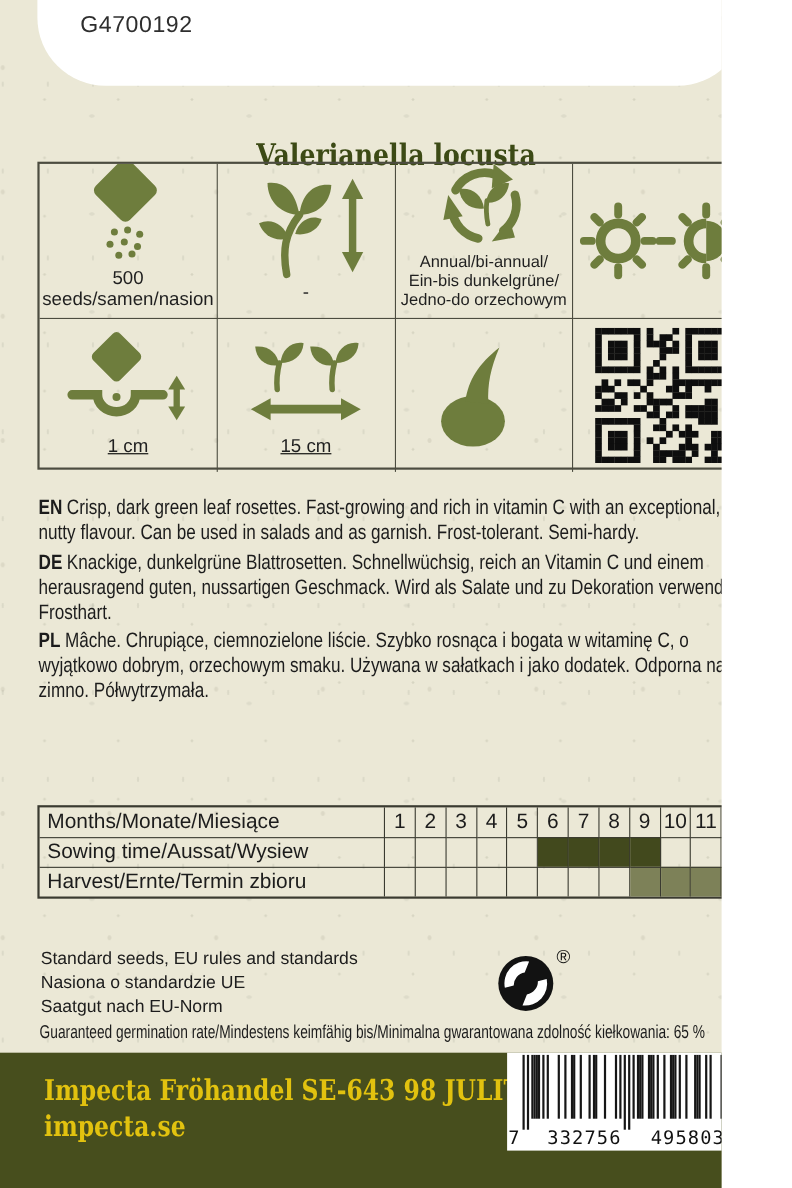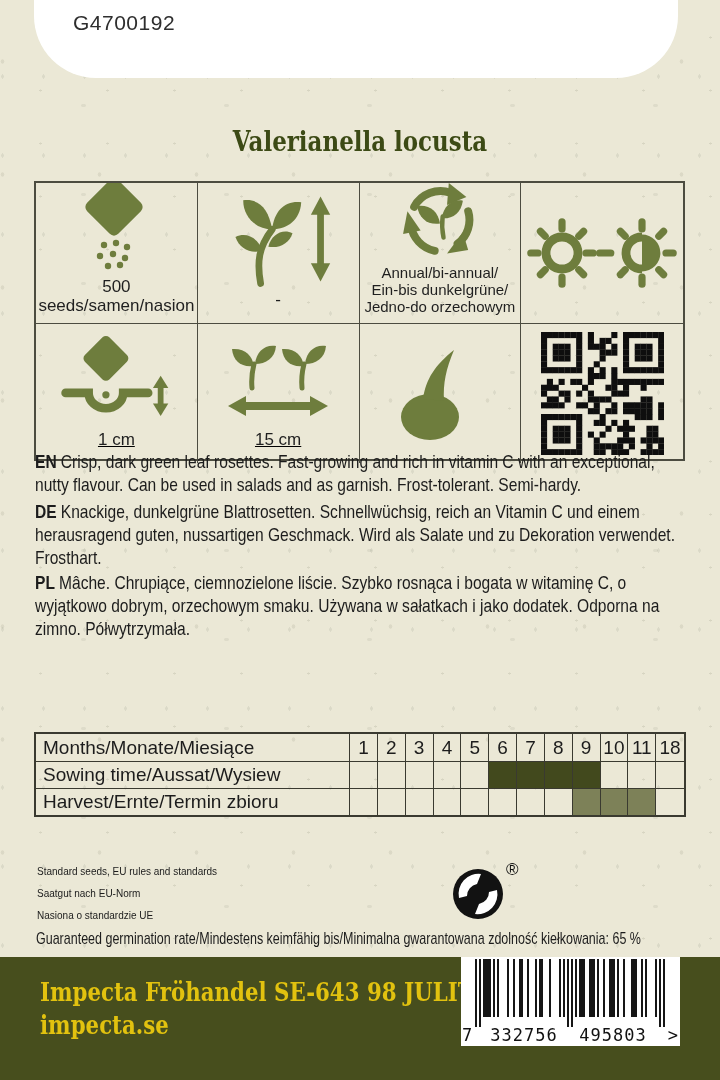--- a/index.html
+++ b/index.html
@@ -1,33 +1,33 @@
 <!DOCTYPE html>
 <html><head>
 <meta charset="utf-8">
 <style>
   html,body{margin:0;padding:0;}
-  .screen{position:relative;width:720px;height:1080px;overflow:hidden;
+  .screen{position:relative;width:656px;height:1080px;overflow:hidden;
     font-family:"Liberation Sans",sans-serif;
     background-color:#ebe8d6;
     background-image:
       radial-gradient(rgba(90,95,70,.14) 1px, transparent 1.6px),
       radial-gradient(rgba(80,90,75,.10) 1px, transparent 1.4px),
       radial-gradient(rgba(110,105,85,.12) 1.5px, transparent 2.2px),
       radial-gradient(rgba(60,70,60,.08) 2px, transparent 3px);
     background-size:67px 53px,41px 79px,97px 113px,143px 89px;
     background-position:7px 11px,23px 37px,51px 5px,12px 61px;}
   .notch{position:absolute;left:34px;top:-34px;width:644px;height:112px;background:#ffffff;
     border-radius:34px 34px 62px 62px;}
   .article-code{position:absolute;left:73px;top:11px;font-size:21px;color:#2e2e2e;letter-spacing:.5px;}
   .title{position:absolute;left:0;top:126px;width:720px;text-align:center;
     font-family:"DejaVu Serif","Liberation Serif",serif;font-weight:bold;font-size:27px;color:#3c4a15;
     transform:scaleX(.85);}
   
-  .spec-grid{position:absolute;left:34px;top:181px;width:651px;height:280px;
+  .spec-grid{position:absolute;left:34px;top:147px;width:651px;height:280px;
     display:grid;grid-template-columns:repeat(4,1fr);grid-template-rows:141px 139px;
     border:2px solid #4c4c40;box-sizing:border-box;}
   .spec-cell{border-right:1px solid #4c4c40;border-bottom:1px solid #4c4c40;
     display:flex;flex-direction:column;align-items:center;justify-content:flex-end;
     padding:4px 2px 5px 2px;box-sizing:border-box;overflow:hidden;}
   .spec-cell:nth-child(4n){border-right:none;}
   .spec-cell:nth-child(n+5){border-bottom:none;text-decoration:underline;}
   .icon-wrap{flex:1;display:flex;align-items:center;justify-content:center;width:100%;}
   .spec-label{font-size:17px;line-height:19px;color:#1f1f1f;text-align:center;padding-bottom:3px;}
   .spec-label.small{font-size:15px;line-height:17px;}
@@ -41,38 +41,38 @@
   .desc b{font-weight:bold;margin-right:5px;}
   
   #cal-grid{position:absolute;left:34px;top:732px;width:652px;display:grid;
     grid-template-columns:314px repeat(12,1fr);border:2px solid #3a3a30;box-sizing:border-box;background:rgba(235,232,214,.0);}
   .cc{height:27px;border-right:1px solid #3a3a30;border-top:1px solid #3a3a30;
     display:flex;align-items:center;justify-content:center;font-size:19px;color:#1c1c1c;box-sizing:border-box;}
   .cc:nth-child(-n+13){border-top:none;}
   .cc:nth-child(13n){border-right:none;}
   .cc.lab{justify-content:flex-start;padding-left:7px;}
   
-  .standards{position:absolute;left:37px;top:861px;font-size:10px;line-height:22px;color:#1c1c1c;}
+  .standards{position:absolute;left:37px;top:861px;font-size:16px;line-height:22px;color:#1c1c1c;}
   .standards span{display:block;}
   .green-dot{position:absolute;left:451px;top:865px;}
   .reg-mark{position:absolute;left:506px;top:860px;font-size:17px;color:#111;}
   .germ-line{position:absolute;left:36px;top:929px;width:850px;font-size:17px;color:#1c1c1c;
     transform:scaleX(.735);transform-origin:0 0;white-space:nowrap;}
   
   .footer-bar{position:absolute;left:0;top:957px;width:720px;height:123px;background:#474e1d;}
   .brand-line{position:absolute;left:40px;top:977px;font-family:"DejaVu Serif","Liberation Serif",serif;
     font-weight:bold;font-size:26px;color:#e2c20f;white-space:nowrap;transform:scaleX(.82);transform-origin:0 0;}
   .brand-site{position:absolute;left:40px;top:1010px;font-family:"DejaVu Serif","Liberation Serif",serif;
     font-weight:bold;font-size:26px;color:#e2c20f;transform:scaleX(.82);transform-origin:0 0;}
   .barcode-box{position:absolute;left:461px;top:957px;width:219px;height:89px;background:#ffffff;}
   .barcode-digits{position:absolute;left:0;bottom:1px;width:100%;height:20px;
     font-family:"DejaVu Sans Mono","Liberation Mono",monospace;font-size:17px;color:#111;}
   .barcode-digits .d0{position:absolute;left:1px;bottom:0;}
-  .barcode-digits .d1{position:absolute;left:22px;width:82px;text-align:center;bottom:0;letter-spacing:1px;}
-  .barcode-digits .d2{position:absolute;left:106px;width:92px;text-align:center;bottom:0;letter-spacing:1px;}
+  .barcode-digits .d1{position:absolute;left:22px;width:82px;text-align:right;bottom:0;letter-spacing:1px;}
+  .barcode-digits .d2{position:absolute;left:106px;width:92px;text-align:right;bottom:0;letter-spacing:1px;}
   .barcode-digits .d3{position:absolute;right:2px;bottom:0;}
 </style>
 </head>
 <body>
 
 <div class="screen">
 
   <div class="notch"></div>
   <div class="article-code">G4700192</div>
 
@@ -490,22 +490,22 @@
       <div class="cc"></div>
       <div class="cc"></div>
       <div class="cc" style="background:#7d8158"></div>
       <div class="cc" style="background:#7d8158"></div>
       <div class="cc" style="background:#7d8158"></div>
       <div class="cc"></div>
     </div>
 
   <div class="standards">
     <span>Standard seeds, EU rules and standards</span>
+    <span>Nasiona o standardzie UE</span>
     <span>Saatgut nach EU-Norm</span>
-    <span>Nasiona o standardzie UE</span>
   </div>
 
   <div class="green-dot">
     <svg width="54" height="56" viewBox="0 0 54 56">
       <circle cx="27" cy="29" r="25" fill="#121212"></circle>
       <path d="M8,33 A20,20 0 0 1 30,9 L26,19 A12,12 0 0 0 16,31 Z" fill="#ffffff"></path>
       <path d="M46,25 A20,20 0 0 1 24,49 L28,39 A12,12 0 0 0 38,27 Z" fill="#ffffff"></path>
     </svg>
   </div>
   <div class="reg-mark">®</div>

